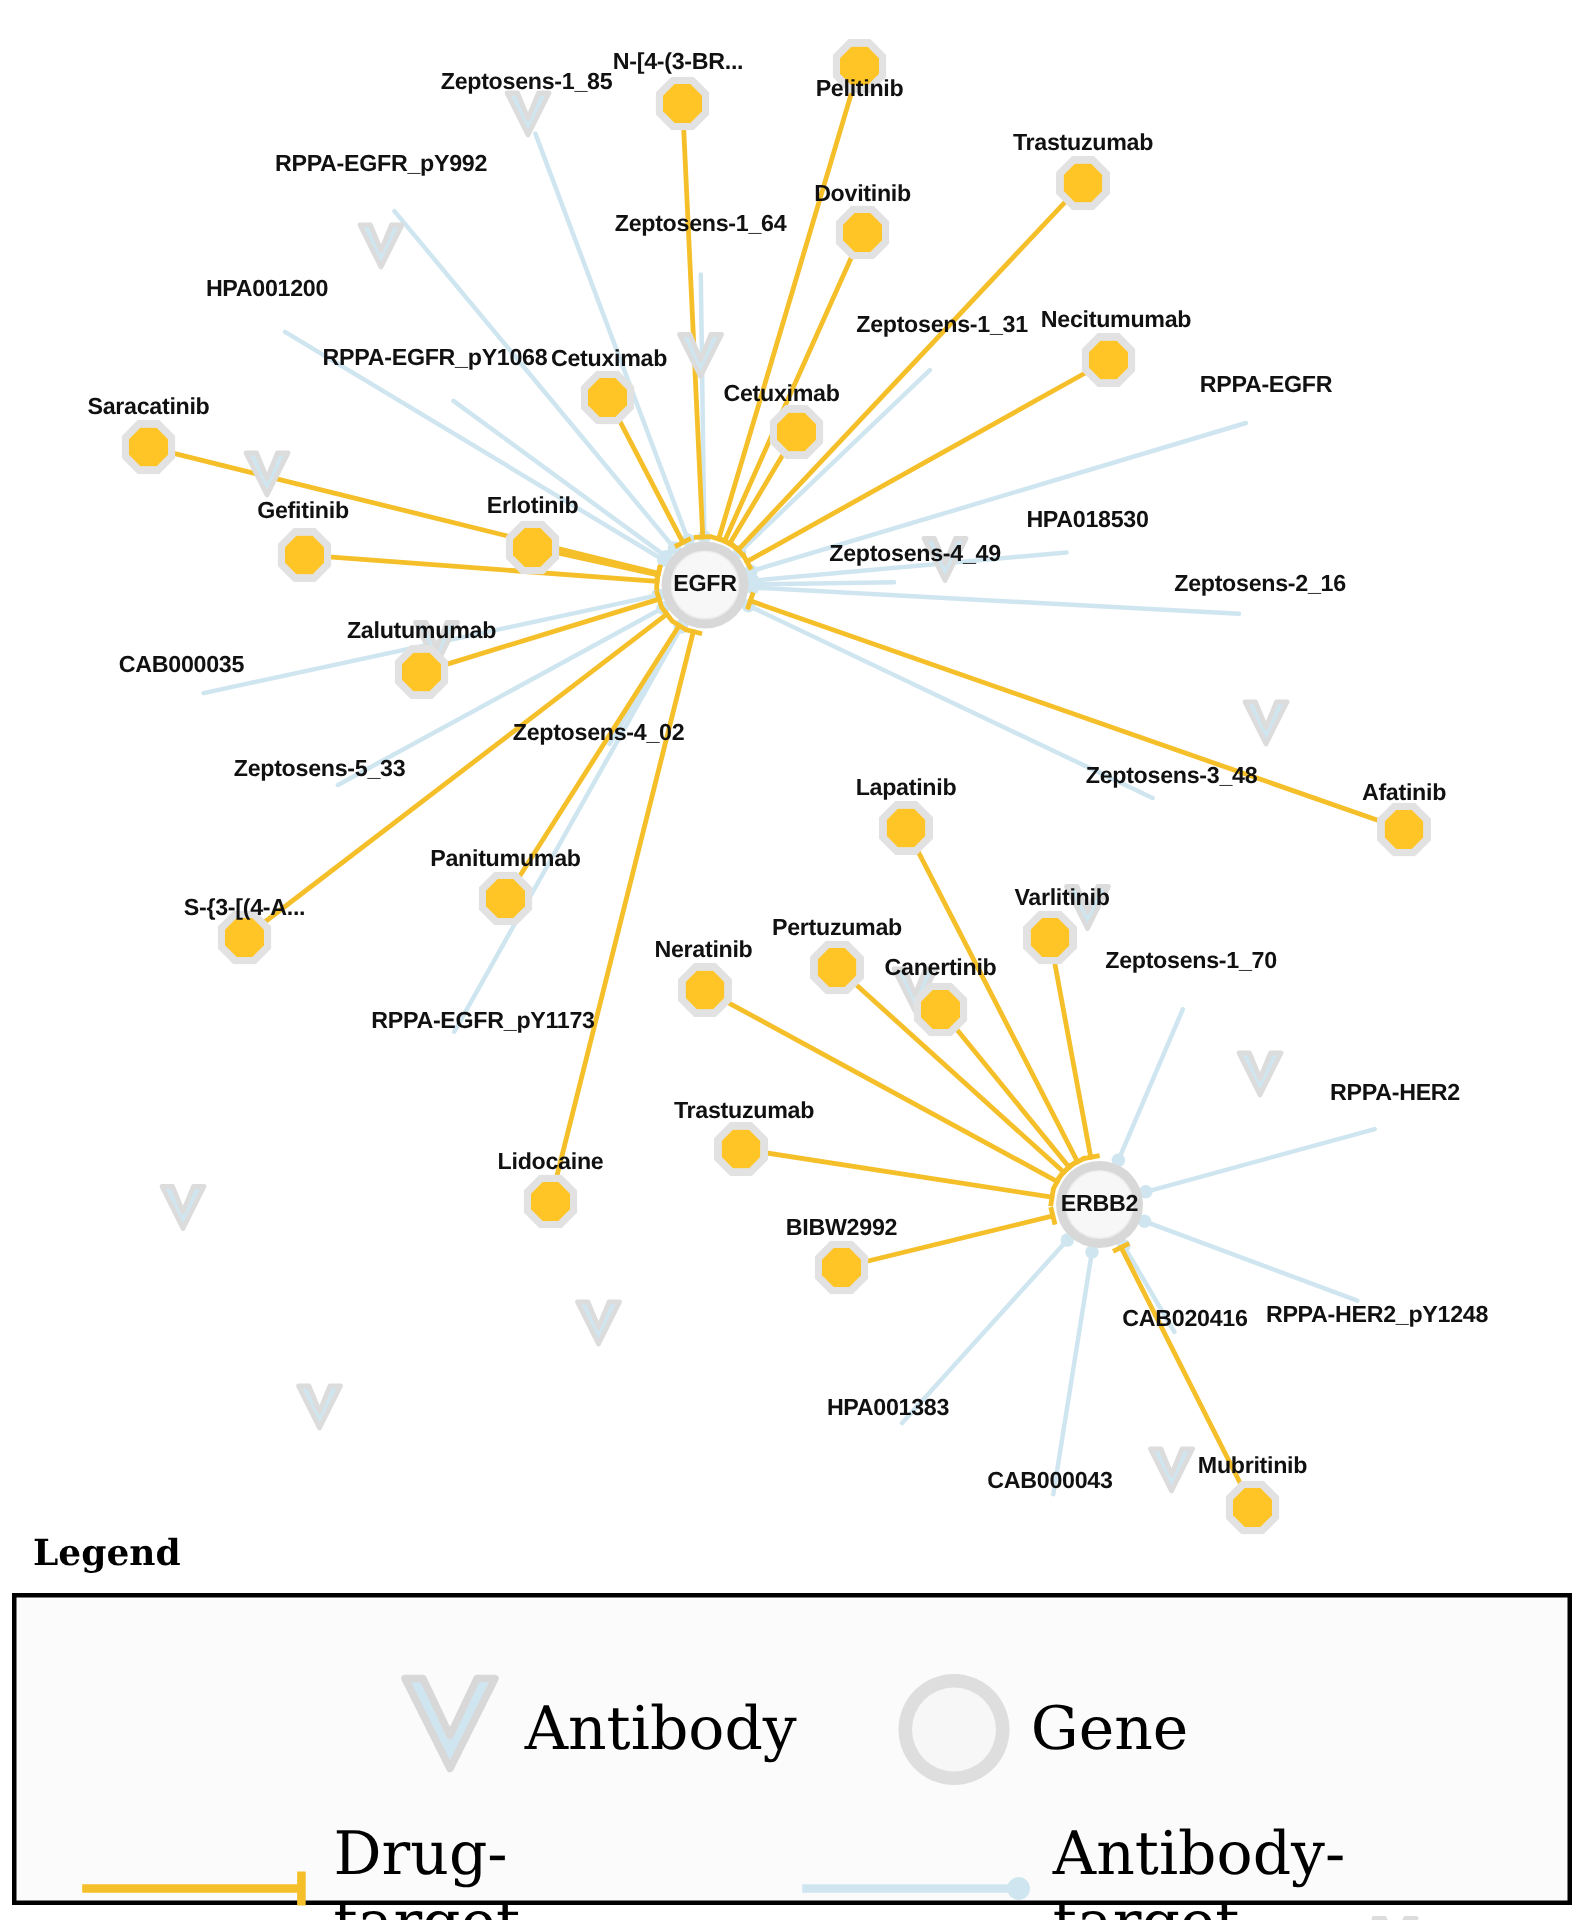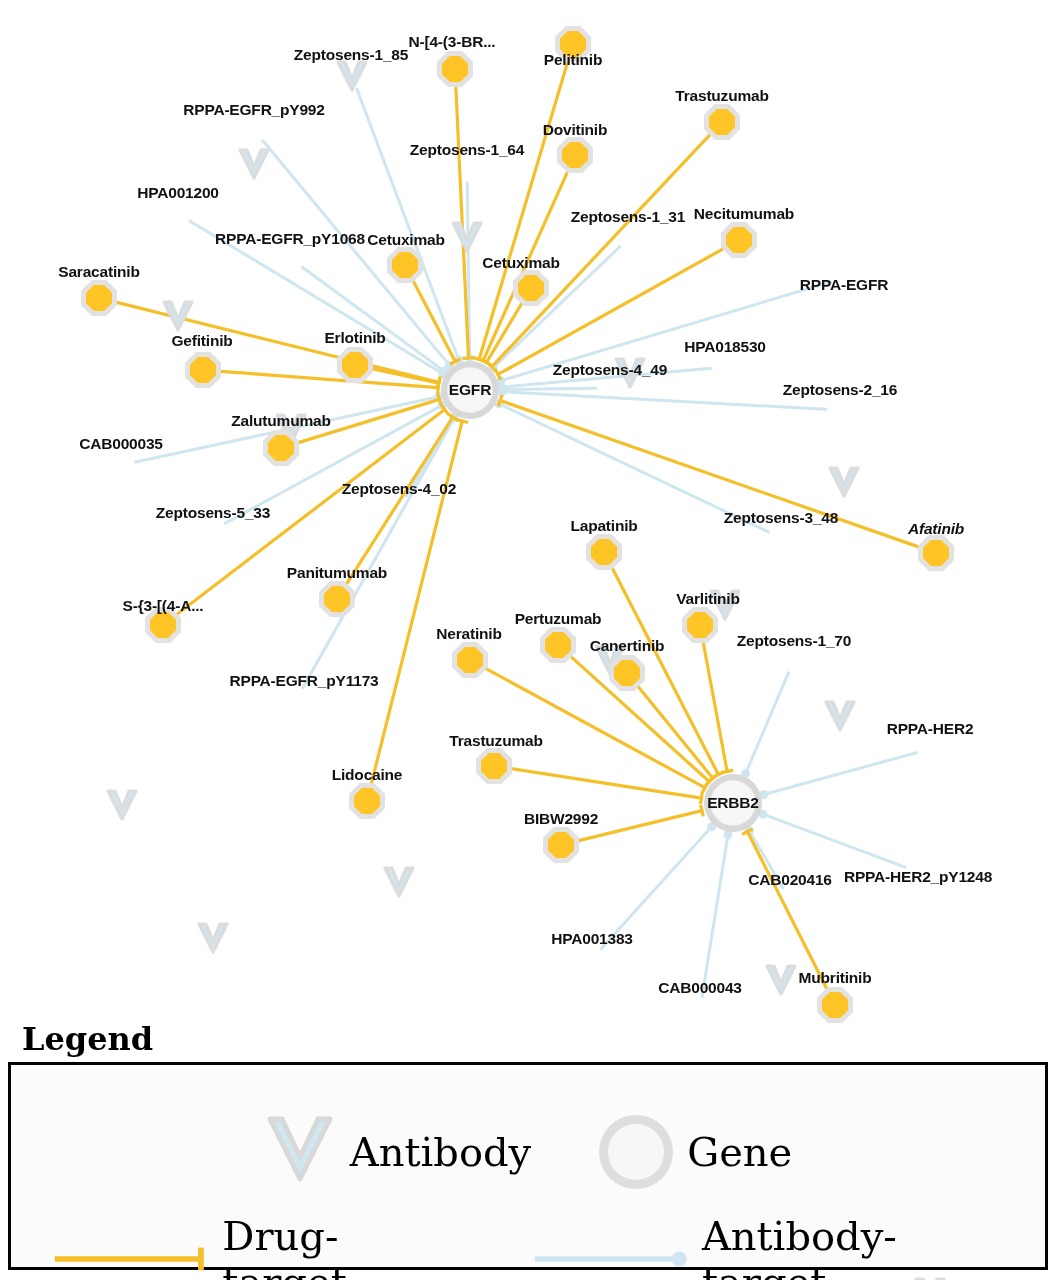--- a/index.html
+++ b/index.html
@@ -85,21 +85,21 @@
     left: 0;
     top: 1040px;
     width: 1059px;
     height: 240px;
   }
   #legend-title {
     position: absolute;
     left: 22px;
     top: -20px;
     font-family: "DejaVu Serif", serif;
-    font-size: 32px;
+    font-size: 24px;
     font-weight: bold;
     color: #000;
   }
   #legend-box {
     position: absolute;
     left: 8px;
     top: 22px;
     width: 1040px;
     height: 208px;
     border: 3px solid #000;
@@ -302,21 +302,21 @@
         <svg width="34" height="36" viewBox="0 0 34 36">
           <path d="M3 3 L17 31 L31 3 L24 3 L17 20 L10 3 Z" fill="#cfe6f0" stroke="#dcdcdc" stroke-width="3.2" stroke-linejoin="round"></path>
         </svg>
       </div>
       <div class="node-label" style="left: 290px; top: 239px;">RPPA-EGFR_pY1068</div>
       <div class="node ab-shape" style="left: 844px; top: 278px;">
         <svg width="34" height="36" viewBox="0 0 34 36">
           <path d="M3 3 L17 31 L31 3 L24 3 L17 20 L10 3 Z" fill="#cfe6f0" stroke="#dcdcdc" stroke-width="3.2" stroke-linejoin="round"></path>
         </svg>
       </div>
-      <div class="node-label" style="left: 844px; top: 257px; margin-top: 28px;">RPPA-EGFR</div>
+      <div class="node-label" style="left: 844px; top: 257px;">RPPA-EGFR</div>
       <div class="node ab-shape" style="left: 725px; top: 367px;">
         <svg width="34" height="36" viewBox="0 0 34 36">
           <path d="M3 3 L17 31 L31 3 L24 3 L17 20 L10 3 Z" fill="#cfe6f0" stroke="#dcdcdc" stroke-width="3.2" stroke-linejoin="round"></path>
         </svg>
       </div>
       <div class="node-label" style="left: 725px; top: 347px;">HPA018530</div>
       <div class="node ab-shape" style="left: 610px; top: 388px;">
         <svg width="34" height="36" viewBox="0 0 34 36">
           <path d="M3 3 L17 31 L31 3 L24 3 L17 20 L10 3 Z" fill="#cfe6f0" stroke="#dcdcdc" stroke-width="3.2" stroke-linejoin="round"></path>
         </svg>
@@ -356,21 +356,21 @@
         <svg width="34" height="36" viewBox="0 0 34 36">
           <path d="M3 3 L17 31 L31 3 L24 3 L17 20 L10 3 Z" fill="#cfe6f0" stroke="#dcdcdc" stroke-width="3.2" stroke-linejoin="round"></path>
         </svg>
       </div>
       <div class="node-label" style="left: 794px; top: 641px;">Zeptosens-1_70</div>
       <div class="node ab-shape" style="left: 296px; top: 700px;">
         <svg width="34" height="36" viewBox="0 0 34 36">
           <path d="M3 3 L17 31 L31 3 L24 3 L17 20 L10 3 Z" fill="#cfe6f0" stroke="#dcdcdc" stroke-width="3.2" stroke-linejoin="round"></path>
         </svg>
       </div>
-      <div class="node-label" style="left: 284px; top: 681px; padding-left: 40px;">RPPA-EGFR_pY1173</div>
+      <div class="node-label" style="left: 302px; top: 681px; padding-left: 40px;">RPPA-EGFR_pY1173</div>
       <div class="node ab-shape" style="left: 930px; top: 749px;">
         <svg width="34" height="36" viewBox="0 0 34 36">
           <path d="M3 3 L17 31 L31 3 L24 3 L17 20 L10 3 Z" fill="#cfe6f0" stroke="#dcdcdc" stroke-width="3.2" stroke-linejoin="round"></path>
         </svg>
       </div>
       <div class="node-label" style="left: 930px; top: 729px;">RPPA-HER2</div>
       <div class="node-label" style="left: 918px; top: 877px;">RPPA-HER2_pY1248</div>
       <div class="node-label" style="left: 790px; top: 880px;">CAB020416</div>
       <div class="node-label" style="left: 592px; top: 939px;">HPA001383</div>
       <div class="node-label" style="left: 700px; top: 988px;">CAB000043</div>
@@ -414,21 +414,21 @@
         <div class="drug-inner"></div>
       </div>
       <div class="node-label" style="left: 202px; top: 341px;">Gefitinib</div>
       <div class="node drug-halo" style="left: 281px; top: 448px;">
         <div class="drug-inner"></div>
       </div>
       <div class="node-label" style="left: 281px; top: 421px;">Zalutumumab</div>
       <div class="node drug-halo" style="left: 936px; top: 553px;">
         <div class="drug-inner"></div>
       </div>
-      <div class="node-label" style="left: 936px; top: 529px; font-style: italic;">Afatinib</div>
+      <div class="node-label" style="left: 936px; top: 529px;">Afatinib</div>
       <div class="node drug-halo" style="left: 604px; top: 552px;">
         <div class="drug-inner"></div>
       </div>
       <div class="node-label" style="left: 604px; top: 526px;">Lapatinib</div>
       <div class="node drug-halo" style="left: 700px; top: 625px;">
         <div class="drug-inner"></div>
       </div>
       <div class="node-label" style="left: 708px; top: 599px;">Varlitinib</div>
       <div class="node drug-halo" style="left: 337px; top: 599px;">
         <div class="drug-inner"></div>

